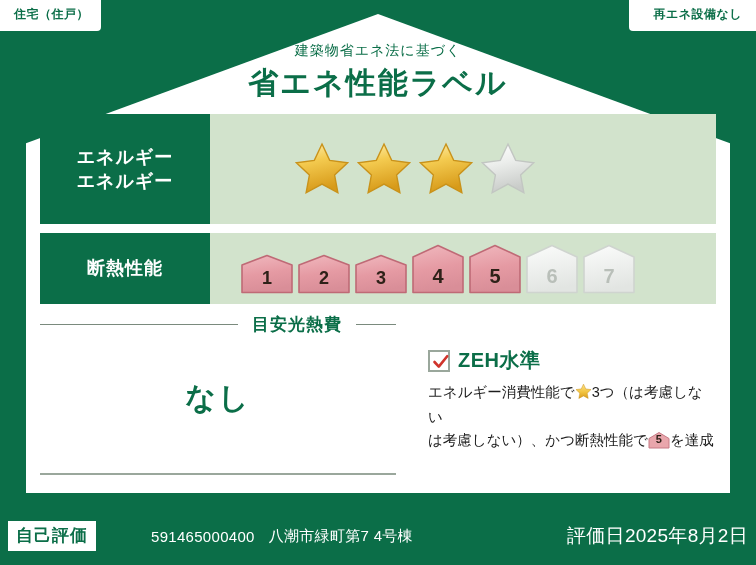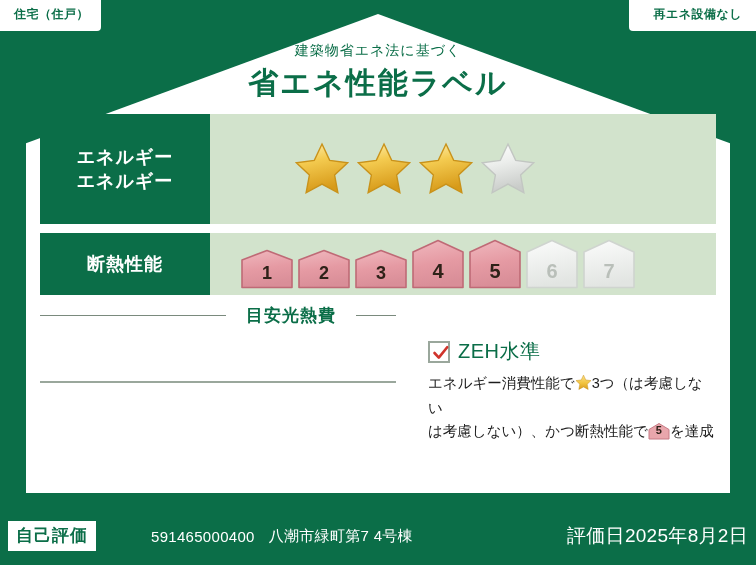--- a/index.html
+++ b/index.html
@@ -100,21 +100,21 @@
     text-align: center;
   }
   .perf-body {
     flex: 1 1 auto;
     display: flex;
     align-items: center;
     padding-left: 84px;
   }
 
   .row-energy { height: 110px; }
-  .row-insul  { height: 62px; }
+  .row-insul  { height: 71px; }
   .row-insul .perf-body { padding-left: 30px; }
 
   
   .stars { display: flex; gap: 6px; align-items: center; }
   .star { width: 56px; height: 56px; display: block; }
 
   
   .badges { display: flex; align-items: flex-end; gap: 3px; }
   .badge {
     position: relative;
@@ -153,21 +153,21 @@
     padding-top: 34px;
   }
 
   .section-head {
     display: flex;
     align-items: center;
     color: #0b6e48;
     font-weight: bold;
     font-size: 17px;
     letter-spacing: 1px;
-    gap: 20px;
+    gap: 14px;
   }
   .section-head .rule {
     flex: 1 1 auto;
     height: 1px;
     background: #7a8a7d;
   }
   .section-head .rule.short { flex: 0 0 40px; }
 
   .cost-value {
     text-align: center;
@@ -193,21 +193,21 @@
   .zeh-check {
     width: 22px; height: 22px;
     border: 2px solid #9aa79c;
     background: #fff;
     position: relative;
     flex: 0 0 22px;
   }
   .zeh-check svg { position: absolute; left: 2px; top: 1px; }
   .zeh-title {
     color: #0b6e48;
-    font-weight: normal;
+    font-weight: bold;
     font-size: 20px;
     letter-spacing: 0.5px;
   }
   .zeh-desc {
     color: #1d1d1d;
     font-size: 14.5px;
     line-height: 1.55;
     letter-spacing: 0px;
   }
   .zeh-desc .mini-star { display: inline-block; vertical-align: -3px; }
@@ -440,20 +440,21 @@
   </div>
 
   <div class="lower">
 
     <div class="lower-left">
       <div class="section-head">
         <span class="rule"></span>
         <span>目安光熱費</span>
         <span class="rule short"></span>
       </div>
+      <div class="cost-value">なし</div>
       <div class="bottom-rule"></div>
     </div>
 
     <div class="lower-right">
       <div class="zeh-head">
         <span class="zeh-check">
           <svg width="18" height="18" viewBox="0 0 18 18">
             <path d="M2.5 9 L6.8 13.6 L15.2 3.2" fill="none" stroke="#d0342c" stroke-width="2.6" stroke-linecap="round" stroke-linejoin="round"></path>
           </svg>
         </span>

